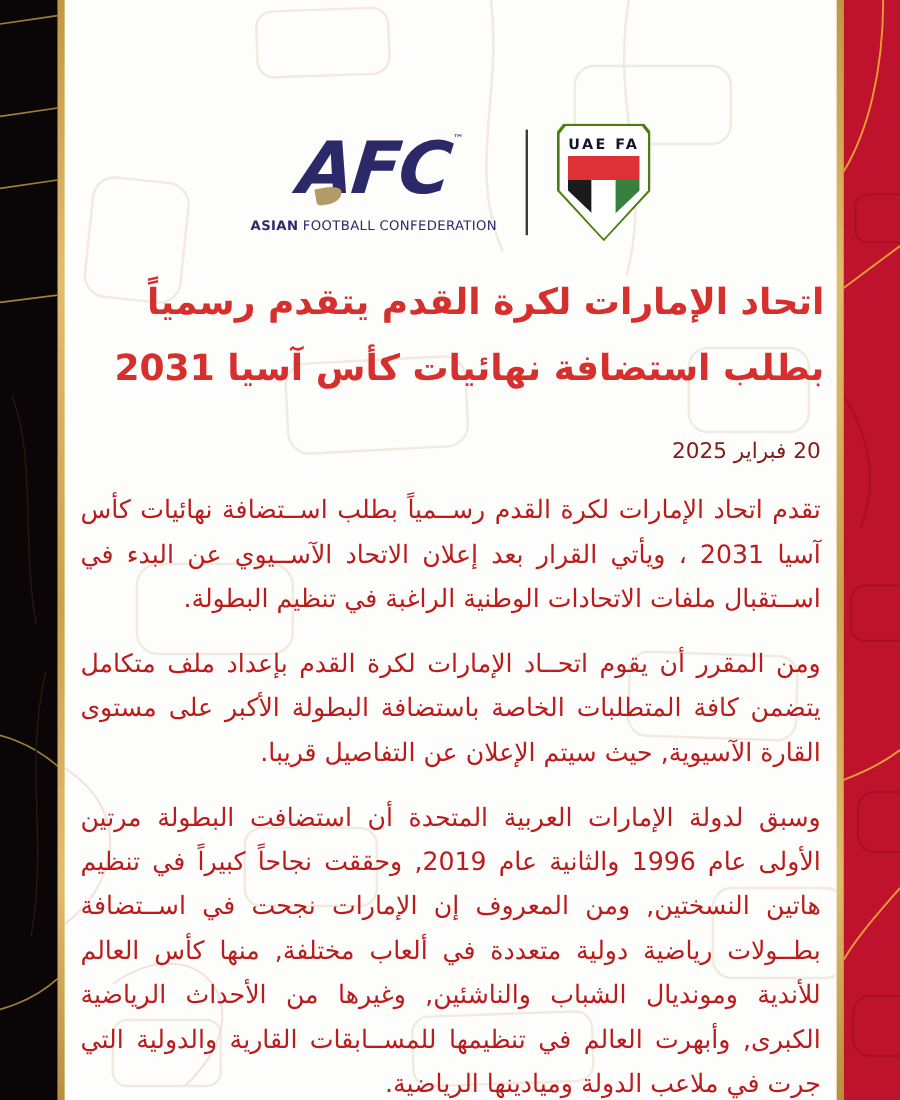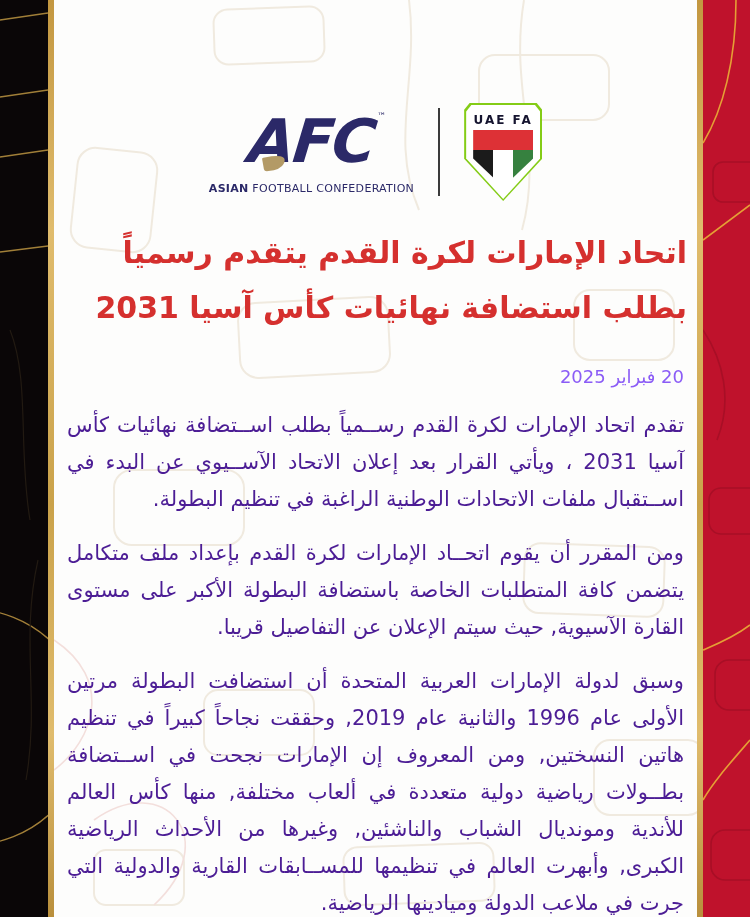--- a/index.html
+++ b/index.html
@@ -28,41 +28,41 @@
               color:#2b2968; letter-spacing:-2px; transform:skewX(-6deg); }
   .afc-tm { position:absolute; top:2px; right:-12px; font-size:9px; color:#2b2968; font-style:normal; }
   .afc-swoosh { position:absolute; left:14px; bottom:2px; width:22px; height:14px; background:#b39a66;
                 border-radius:10% 90% 90% 30% / 10% 60% 100% 30%; transform:rotate(-10deg); }
   .afc-tagline { margin-top:10px; font-size:11px; letter-spacing:0.3px; color:#2b2968; white-space:nowrap; }
   .afc-tagline b { font-weight:bold; }
 
   .logo-divider { width:2px; height:88px; background:#3b3b3b; }
 
   
-  .shield-outer { width:78px; height:98px; background:#84cc16; padding:2px;
+  .shield-outer { width:78px; height:98px; background:#4d7c0f; padding:2px;
                   clip-path:polygon(7% 0,93% 0,100% 7%,100% 57%,50% 100%,0 57%,0 7%); }
   .shield-inner { width:100%; height:100%; background:#ffffff;
                   clip-path:polygon(7% 0,93% 0,100% 7%,100% 57%,50% 100%,0 57%,0 7%);
                   display:flex; flex-direction:column; align-items:center; }
   .shield-label { margin-top:8px; font-size:12px; font-weight:bold; letter-spacing:2px; color:#15142f; white-space:nowrap; }
   .shield-flag { width:60px; height:62px; margin-top:3px; display:flex; flex-direction:column;
                  clip-path:polygon(0 0,100% 0,100% 46%,50% 92%,0 46%); }
   .flag-red  { height:20px; background:#dd3136; flex:none; }
   .flag-cols { flex:1; display:flex; }
   .flag-black { flex:1; background:#1b1b1b; }
   .flag-white { flex:1; background:#ffffff; }
   .flag-green { flex:1; background:#36813f; }
 
   
   .headline { margin-top:25px; direction:rtl; text-align:right; font-weight:bold;
               font-size:30px; line-height:55px; color:#d5302e; }
 
   
-  .date { margin-top:31px; direction:rtl; text-align:right; font-size:18px; color:#8b5cf6; padding:0 3px; }
-  .para { margin:17px 3px 0; direction:rtl; text-align:justify; font-size:21px; line-height:37px; color:#4c1d95; }
+  .date { margin-top:31px; direction:rtl; text-align:right; font-size:18px; color:#7f1d1d; padding:0 3px; }
+  .para { margin:17px 3px 0; direction:rtl; text-align:justify; font-size:21px; line-height:37px; color:#b91c1c; }
   .para.first { margin-top:20px; }
 </style>
 </head>
 <body>
 
 <div class="poster">
 
   <div class="strip-left">
     <svg width="48" height="917" viewBox="0 0 48 917">
       <g stroke="#b28d3e" stroke-width="1.4" fill="none" opacity="0.9">

